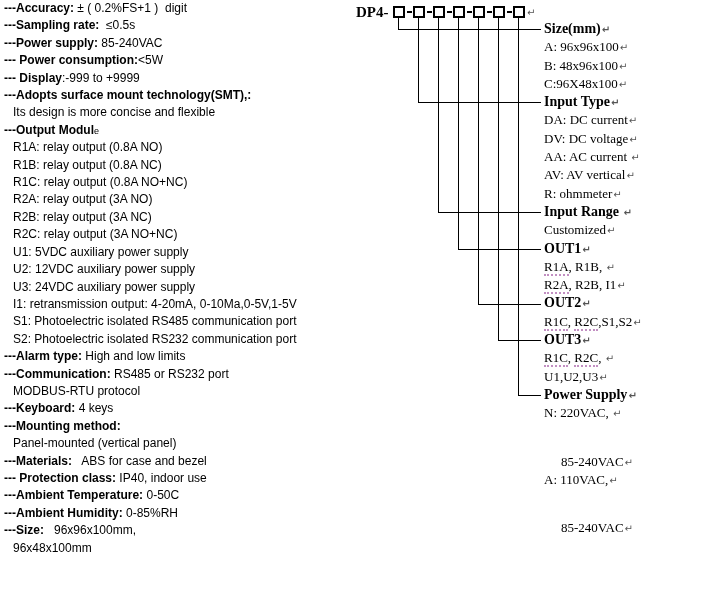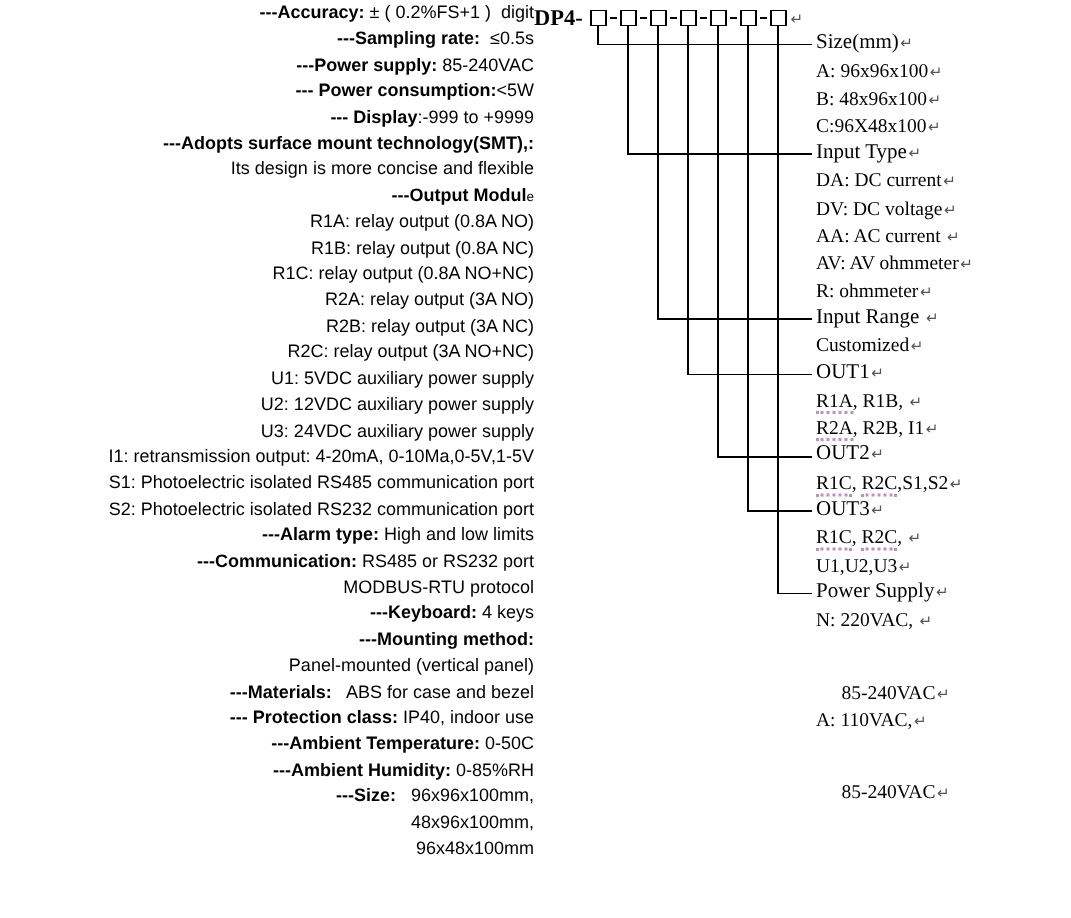--- a/index.html
+++ b/index.html
@@ -16,21 +16,20 @@
   #left-col {
     position: absolute;
     left: 4px; top: 0;
     width: 352px;
   }
   .spec-row {
     height: 17.42px;
     line-height: 17.42px;
     font-size: 12px;
     white-space: pre;
-    text-align: right;
   }
   .spec-row.ind { padding-left: 9px; }
   .spec-row .b { font-weight: bold; }
   .spec-row .sm { font-size: 9px; }
 
   
   #diagram-svg {
     position: absolute;
     left: 0; top: 0;
   }
@@ -52,21 +51,21 @@
     left: 544px; top: 20px;
     width: 168px;
   }
   .opt-row {
     height: 18.3px;
     line-height: 18.3px;
     font-family: "Liberation Serif", serif;
     font-size: 13px;
     white-space: pre;
   }
-  .opt-row.hd { font-weight: normal; font-size: 14px; }
+  .opt-row.hd { font-weight: bold; font-size: 14px; }
   .opt-row.oind { padding-left: 17px; margin-top: 30px; }
   .sq { border-bottom: 2px dotted #c28fc2; text-align: center; }
   .mark {
     font-family: "DejaVu Sans", sans-serif;
     font-size: 10px;
     color: #555;
     margin-left: 1px;
   }
 </style>
 </head>
@@ -97,21 +96,20 @@
     <div class="spec-row"><span class="b">---Communication:</span><span class=""> RS485 or RS232 port</span></div>
     <div class="spec-row ind"><span class="">MODBUS-RTU protocol</span></div>
     <div class="spec-row"><span class="b">---Keyboard:</span><span class=""> 4 keys</span></div>
     <div class="spec-row"><span class="b">---Mounting method:</span></div>
     <div class="spec-row ind"><span class="">Panel-mounted (vertical panel)</span></div>
     <div class="spec-row"><span class="b">---Materials:</span><span class="">   ABS for case and bezel</span></div>
     <div class="spec-row"><span class="b">--- Protection class:</span><span class=""> IP40, indoor use</span></div>
     <div class="spec-row"><span class="b">---Ambient Temperature:</span><span class=""> 0-50C</span></div>
     <div class="spec-row"><span class="b">---Ambient Humidity:</span><span class=""> 0-85%RH</span></div>
     <div class="spec-row"><span class="b">---Size:</span><span class="">   96x96x100mm,</span></div>
-    <div class="spec-row ind"><span class="">48x96x100mm,</span></div>
     <div class="spec-row ind"><span class="">96x48x100mm</span></div>
   </div>
 
 <svg id="diagram-svg" width="714" height="612" viewBox="0 0 714 612" shape-rendering="crispEdges">
 
   <text x="356" y="16.5" class="code-prefix">DP4-</text>
 
   <g stroke="#000" stroke-width="1.1" fill="#fff">
     <rect x="394" y="7" width="10" height="10"></rect>
     <rect x="414" y="7" width="10" height="10"></rect>
@@ -146,21 +144,21 @@
 
 <div id="right-col">
     <div class="opt-row hd"><span>Size(mm)</span><span class="mark">↵</span></div>
     <div class="opt-row"><span>A: 96x96x100</span><span class="mark">↵</span></div>
     <div class="opt-row"><span>B: 48x96x100</span><span class="mark">↵</span></div>
     <div class="opt-row"><span>C:96X48x100</span><span class="mark">↵</span></div>
     <div class="opt-row hd"><span>Input Type</span><span class="mark">↵</span></div>
     <div class="opt-row"><span>DA: DC current</span><span class="mark">↵</span></div>
     <div class="opt-row"><span>DV: DC voltage</span><span class="mark">↵</span></div>
     <div class="opt-row"><span>AA: AC current </span><span class="mark">↵</span></div>
-    <div class="opt-row"><span>AV: AV ohmmeter</span><span class="mark">↵</span></div>
+    <div class="opt-row"><span>AV: AV vertical</span><span class="mark">↵</span></div>
     <div class="opt-row"><span>R: ohmmeter</span><span class="mark">↵</span></div>
     <div class="opt-row hd"><span>Input Range </span><span class="mark">↵</span></div>
     <div class="opt-row"><span>Customized</span><span class="mark">↵</span></div>
     <div class="opt-row hd"><span>OUT1</span><span class="mark">↵</span></div>
     <div class="opt-row"><span class="sq">R1A</span><span>, R1B, </span><span class="mark">↵</span></div>
     <div class="opt-row"><span class="sq">R2A</span><span>, R2B, I1</span><span class="mark">↵</span></div>
     <div class="opt-row hd"><span>OUT2</span><span class="mark">↵</span></div>
     <div class="opt-row"><span class="sq">R1C</span><span>, </span><span class="sq">R2C</span><span>,S1,S2</span><span class="mark">↵</span></div>
     <div class="opt-row hd"><span>OUT3</span><span class="mark">↵</span></div>
     <div class="opt-row"><span class="sq">R1C</span><span>, </span><span class="sq">R2C</span><span>, </span><span class="mark">↵</span></div>

